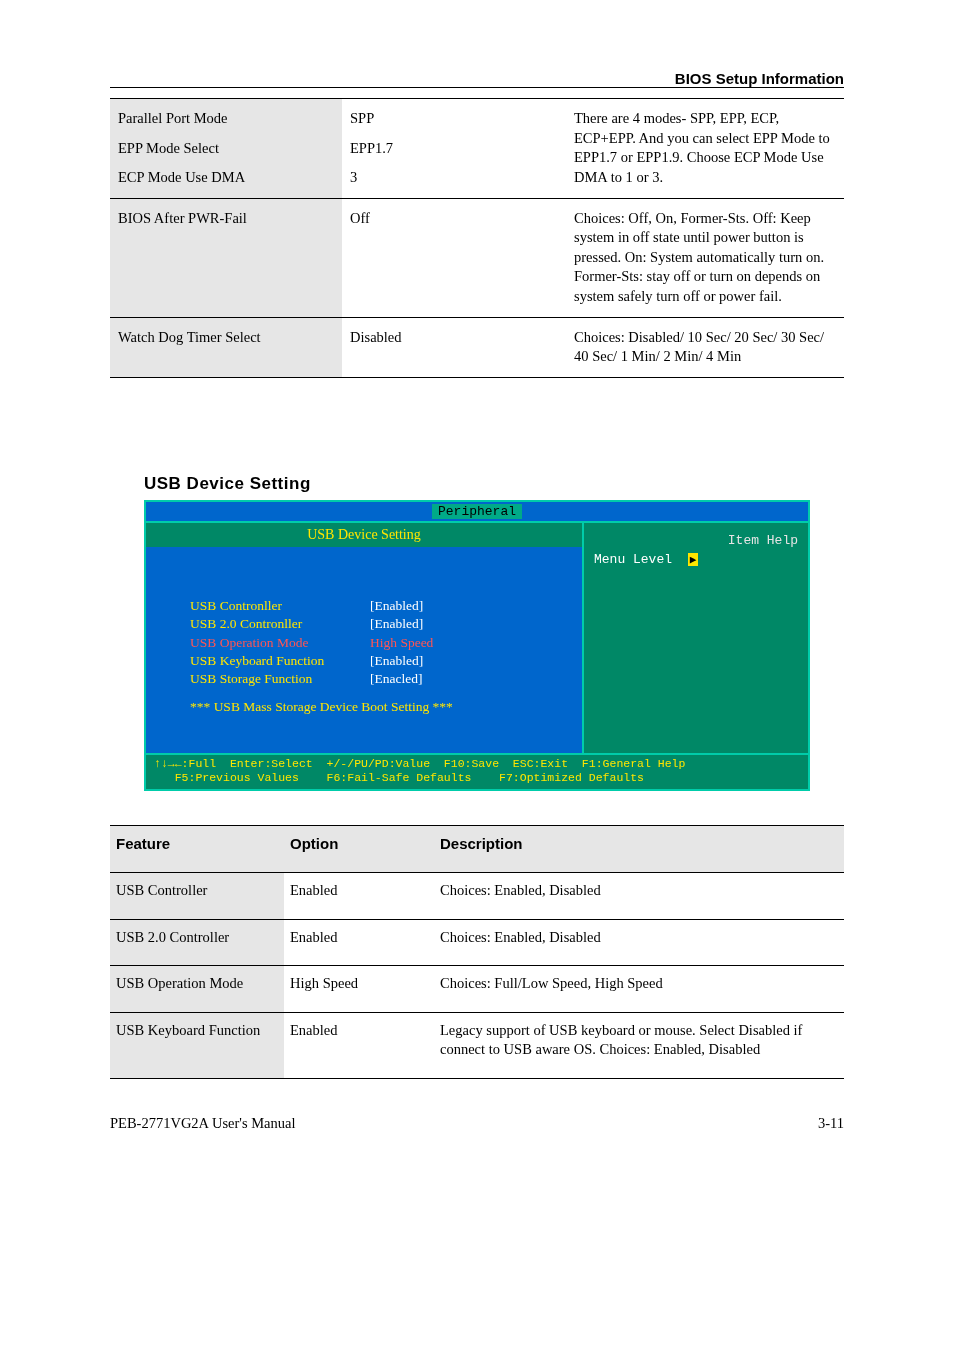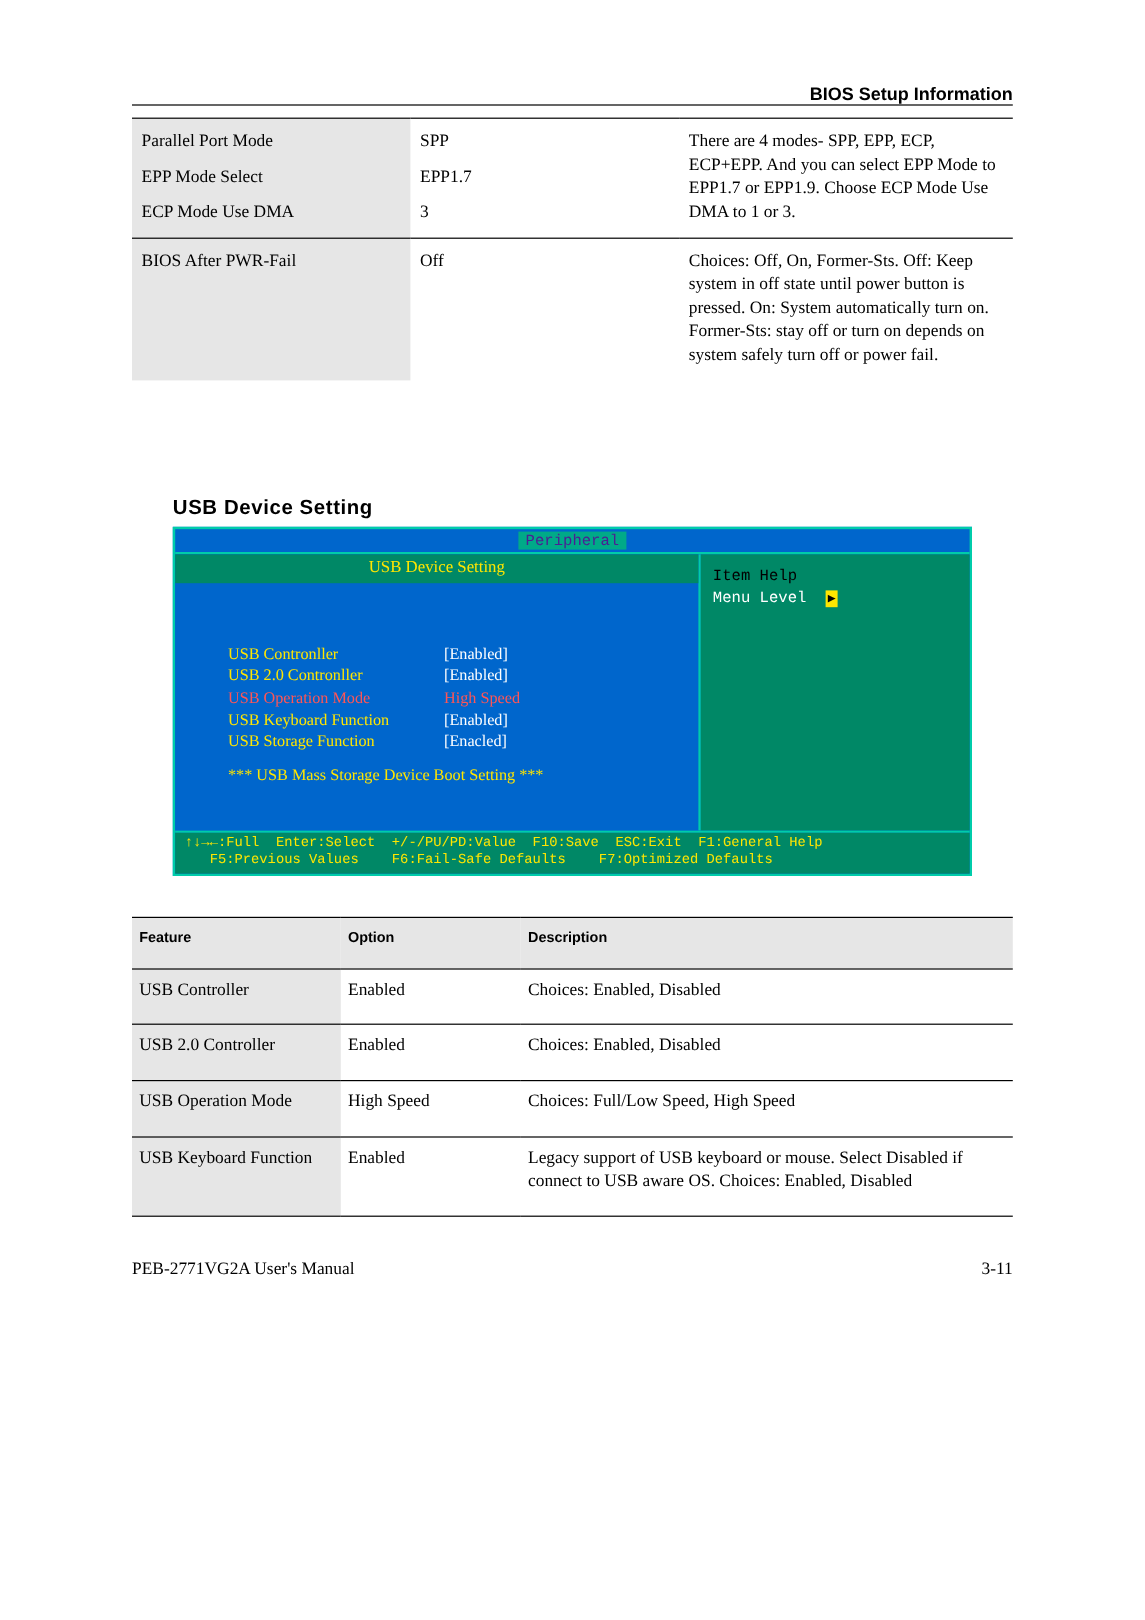--- a/index.html
+++ b/index.html
@@ -56,21 +56,21 @@
   }
   .bios-header {
     text-align: center;
     color: #ffe600;
     line-height: 1.2;
     padding: 2px 0 2px 0;
   }
   .bios-header .sub {
     display: inline-block;
     background: #00aa88;
-    color: #4c1d95;
+    color: #000000;
     padding: 0 6px;
   }
   .bios-body {
     display: flex;
     border-top: 2px solid #00ccaa;
     border-bottom: 2px solid #00ccaa;
   }
   .bios-left {
     flex: 1;
     border-right: 2px solid #00ccaa;
@@ -85,22 +85,22 @@
   }
   .bios-left-head {
     background: #008866;
     color: #ffe600;
     text-align: center;
     padding: 4px 0;
     font-family: "Times New Roman", serif;
     font-size: 14px;
   }
   .bios-right-head {
-    color: #000000;
-    text-align: left;
+    color: #e5e5e5;
+    text-align: right;
     padding: 4px 0;
     font-size: 13px;
   }
   .bios-settings {
     padding: 10px 18px 30px 44px;
     color: #fff;
     font-family: "Times New Roman", serif;
     font-size: 13.5px;
     line-height: 1.35;
     margin-top: 40px;
@@ -136,21 +136,21 @@
     line-height: 1.35;
   }
   .tbl2 th, .tbl2 td {
     border-top: 1px solid #000;
     border-bottom: 1px solid #000;
     vertical-align: top;
     text-align: left;
     font-weight: normal;
     padding: 8px 6px 18px 6px;
   }
-  .tbl2 th { background: #e6e6e6; font-family: Arial, sans-serif; font-weight: bold; font-size: 12px; }
+  .tbl2 th { background: #e6e6e6; font-family: Arial, sans-serif; font-weight: bold; font-size: 15px; }
   .tbl2 .b1 { width: 162px; background: #e6e6e6; }
   .tbl2 .b2 { width: 138px; }
   .tbl2 .b3 { width: auto; }
 
   
   .doc-footer {
     margin-top: 36px;
     display: flex;
     justify-content: space-between;
     font-size: 14.5px;
@@ -184,20 +184,25 @@
       </td>
       <td class="c3">There are 4 modes- SPP, EPP, ECP, ECP+EPP. And you can select EPP Mode to EPP1.7 or EPP1.9. Choose ECP Mode Use DMA to 1 or 3.</td>
     </tr>
 
     <tr class="section-divider">
       <td class="c1">BIOS After PWR-Fail</td>
       <td class="c2">Off</td>
       <td class="c3">Choices: Off, On, Former-Sts. Off: Keep system in off state until power button is pressed. On: System automatically turn on. Former-Sts: stay off or turn on depends on system safely turn off or power fail.</td>
     </tr>
 
+    <tr class="section-divider bottom-border">
+      <td class="c1">Watch Dog Timer Select</td>
+      <td class="c2">Disabled</td>
+      <td class="c3">Choices: Disabled/ 10 Sec/ 20 Sec/ 30 Sec/ 40 Sec/ 1 Min/ 2 Min/ 4 Min</td>
+    </tr>
   </tbody>
     </table>
 
   <div class="bios-title">USB Device Setting</div>
   <div class="bios">
     <div class="bios-header">
       <span class="sub">Peripheral</span>
     </div>
     <div class="bios-body">
       <div class="bios-left">

